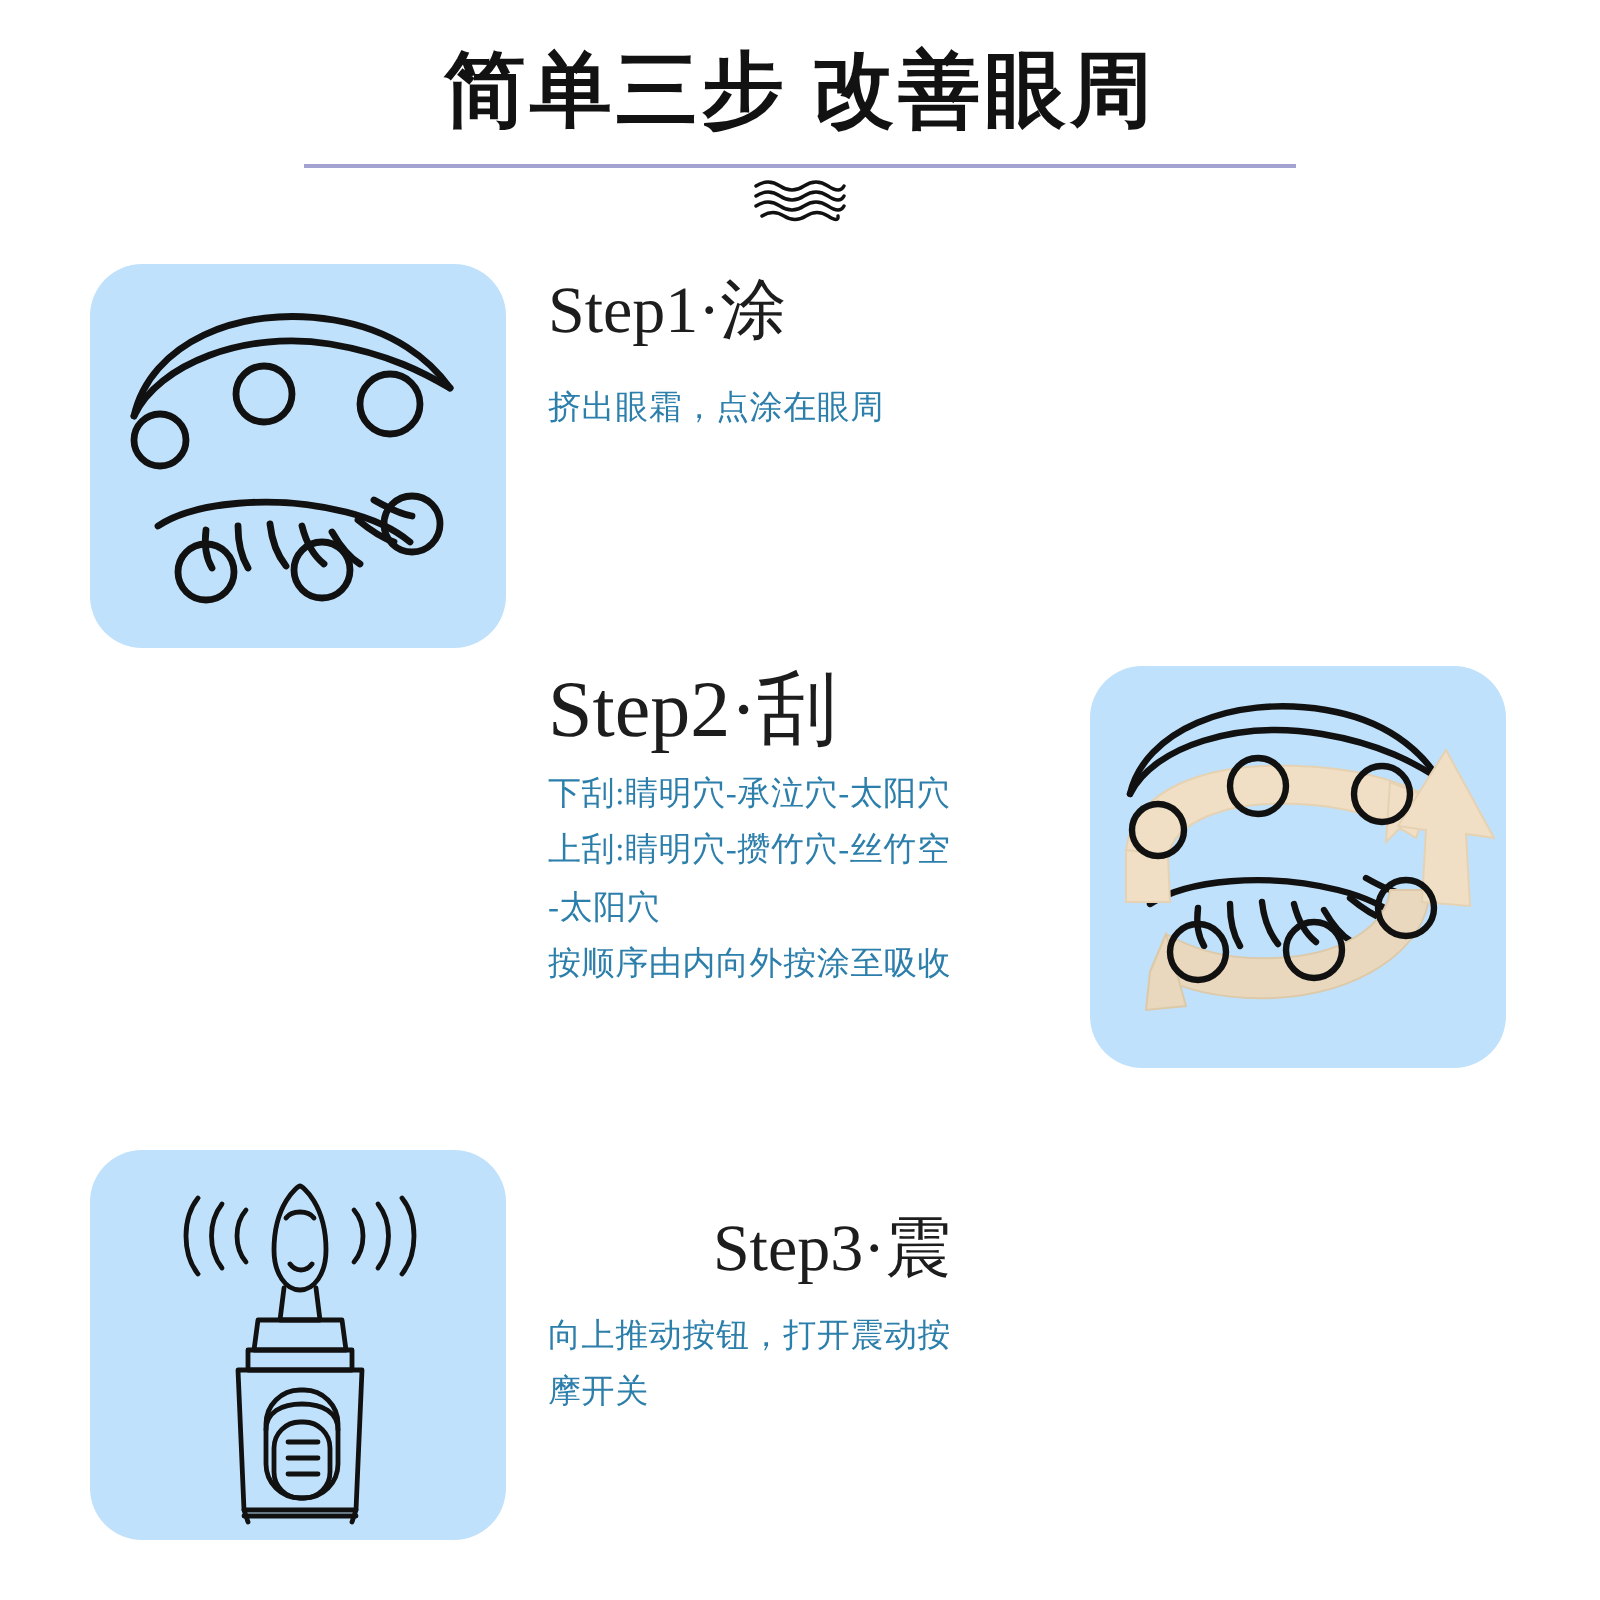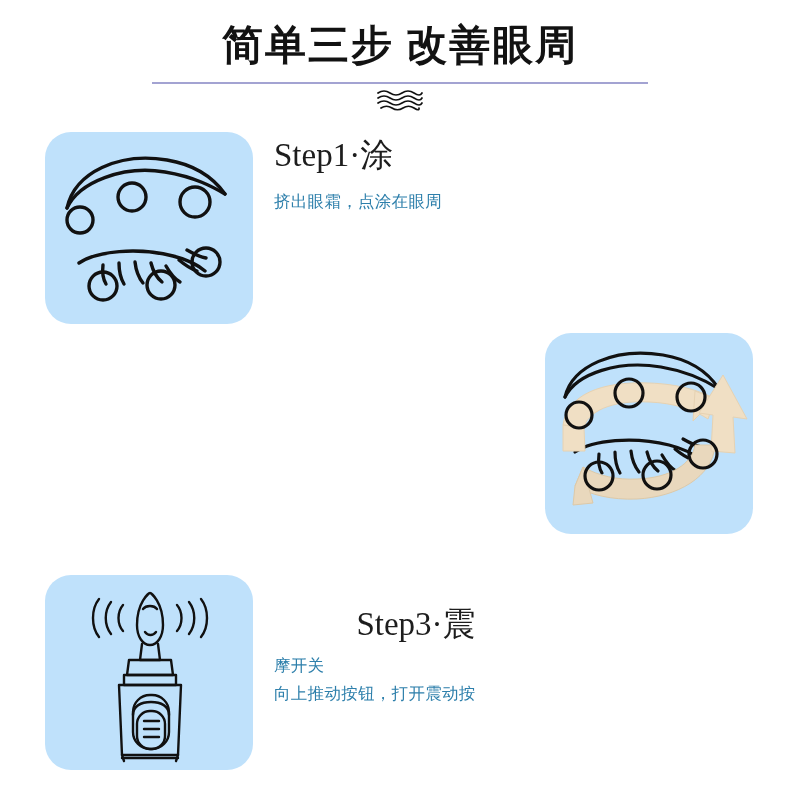--- a/index.html
+++ b/index.html
@@ -74,21 +74,21 @@
     color: #1d1d1d;
     white-space: nowrap;
     line-height: 1.05;
   }
   .step-heading .cn {
     font-family: "DejaVu Sans", "Liberation Sans", sans-serif;
     font-weight: 400;
   }
   .step-desc {
     color: #2d7fab;
-    font-family: Liberation Mono, monospace;
+    font-family: Liberation Serif, serif;
     font-size: 16.5px;
     line-height: 1.72;
     letter-spacing: 0.3px;
   }
   .step-desc div { white-space: nowrap; }
 
   
   #step1-icon { left: 45px; top: 132px; width: 208px; height: 192px; }
   #step1-text { left: 274px; top: 138px; }
   #step1-text .step-heading { font-size: 33px; }
@@ -156,20 +156,31 @@
   </div>
   <div class="step-text" id="step1-text">
     <div class="step-heading">
       <span>Step1</span><span>·</span><span class="cn">涂</span>
     </div>
     <div class="step-desc">
       <div>挤出眼霜，点涂在眼周</div>
     </div>
   </div>
 
+  <div class="step-text" id="step2-text">
+    <div class="step-heading">
+      <span>Step2</span><span>·</span><span class="cn">刮</span>
+    </div>
+    <div class="step-desc">
+      <div>下刮:睛明穴-承泣穴-太阳穴</div>
+      <div>上刮:睛明穴-攒竹穴-丝竹空</div>
+      <div>-太阳穴</div>
+      <div>按顺序由内向外按涂至吸收</div>
+    </div>
+  </div>
   <div class="step-icon" id="step2-icon">
     <svg width="208" height="201" viewBox="0 0 208 201" aria-hidden="true">
 
       <g fill="none" stroke="#111111" stroke-width="3.2" stroke-linecap="round" stroke-linejoin="round">
         <path d="M20 64 C27 33 70 14 118 22 C148 27 165 42 174 56"></path>
         <path d="M20 64 C32 40 74 27 116 34 C146 39 163 49 174 56"></path>
         <path d="M30 119 C48 107 88 103 124 112 C140 116 150 122 156 127"></path>
         <path d="M54 121 C53 129 54 135 57 140"></path>
         <path d="M70 119 C70 128 72 135 75 140"></path>
         <path d="M86 118 C87 127 90 134 94 139"></path>
@@ -246,18 +257,18 @@
         <path d="M99 154 L114 154"></path>
         <path d="M99 162 L114 162"></path>
       </g>
     </svg>
   </div>
   <div class="step-text" id="step3-text">
     <div class="step-heading">
       <span>Step3</span><span>·</span><span class="cn">震</span>
     </div>
     <div class="step-desc">
+      <div>向上推动按钮，打开震动按</div>
       <div>摩开关</div>
-      <div>向上推动按钮，打开震动按</div>
     </div>
   </div>
 
 </div>
 
 </body></html>

